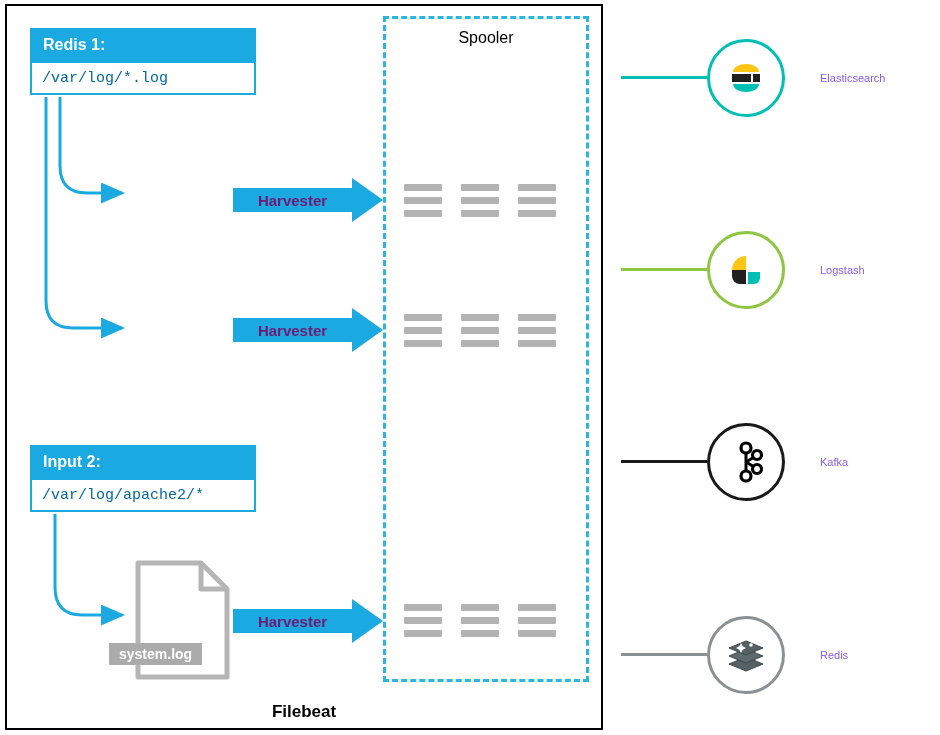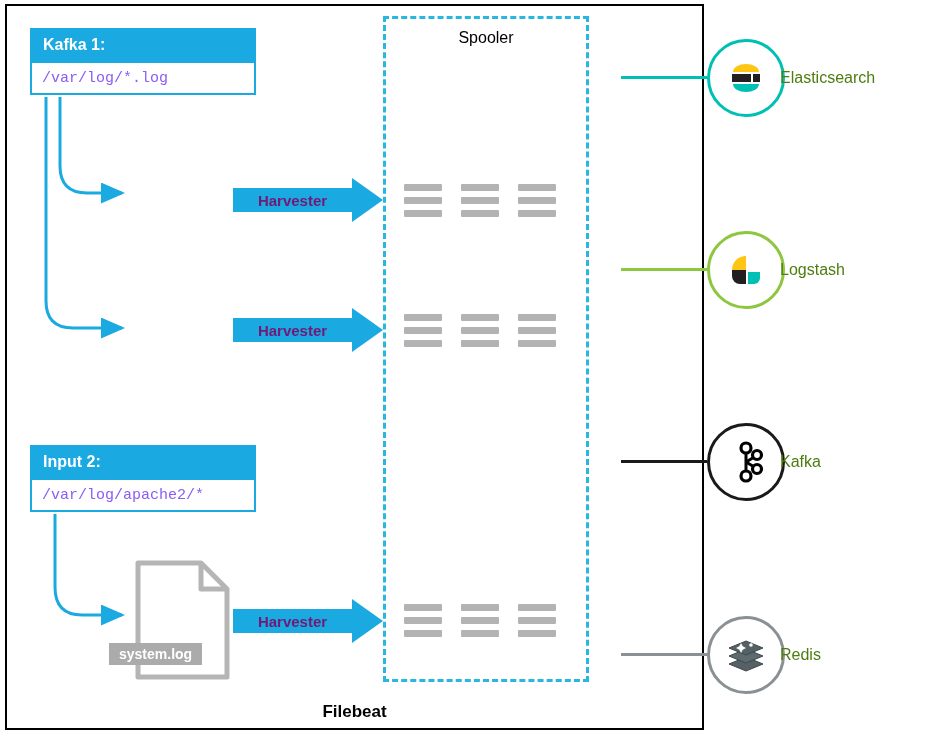--- a/index.html
+++ b/index.html
@@ -1,31 +1,31 @@
 <!DOCTYPE html>
 <html><head>
 <meta charset="utf-8">
 <style>
   html,body{margin:0;padding:0;background:#fff;}
   .canvas{position:relative;width:940px;height:735px;background:#fff;
           font-family:"Liberation Sans",sans-serif;overflow:hidden;}
 
   
-  .filebeat-box{position:absolute;left:5px;top:4px;width:699px;height:726px;
+  .filebeat-box{position:absolute;left:5px;top:4px;width:598px;height:726px;
                 border:2px solid #000;box-sizing:border-box;}
   .filebeat-label{position:absolute;left:0;bottom:6px;width:100%;text-align:center;
                   font-weight:bold;font-size:17px;color:#000;}
 
   
   .input-group{position:absolute;left:30px;width:226px;}
   .ig1{top:28px}.ig2{top:445px}
   .input-header{height:33px;background:#1BA9E2;color:#fff;font-weight:bold;font-size:16px;
                 display:flex;align-items:center;padding-left:13px;box-sizing:border-box;}
   .input-path{height:34px;background:#fff;border:2px solid #1BA9E2;box-sizing:border-box;
-              font-family:"Liberation Mono",monospace;font-size:15px;color:#8b5cf6;
+              font-family:"Liberation Mono",monospace;font-size:15px;color:#0369a1;
               display:flex;align-items:center;padding-left:10px;}
 
   
   .file{position:absolute;left:135px;width:95px;height:120px;}
   .f1{top:140px}.f2{top:268px}.f3{top:560px}
   .file svg{display:block;width:95px;height:120px;}
   .file-badge{position:absolute;left:-26px;bottom:15px;background:#ABABAB;color:#fff;
               font-weight:bold;font-size:14px;padding:3px 10px;white-space:nowrap;}
 
   
@@ -47,33 +47,33 @@
 
   
   .connectors{position:absolute;left:0;top:0;pointer-events:none;}
   .conn{fill:none;stroke:#1BA9E2;stroke-width:3;}
 
   
   .out-line{position:absolute;left:621px;width:86px;height:3px;background:#000;}
   .out-circle{position:absolute;left:707px;width:78px;height:78px;border:3px solid #000;
               border-radius:50%;background:#fff;box-sizing:border-box;
               display:flex;align-items:center;justify-content:center;}
-  .out-label{position:absolute;left:780px;font-size:16px;color:#4d7c0f;line-height:20px;}
+  .out-label{position:absolute;left:820px;font-size:11px;color:#8b5cf6;line-height:20px;}
 </style>
 </head>
 <body>
 
 <div class="canvas">
 
   <div class="filebeat-box">
     <div class="filebeat-label">Filebeat</div>
   </div>
 
   <div class="input-group ig1">
-    <div class="input-header">Kafka 1:</div>
+    <div class="input-header">Redis 1:</div>
     <div class="input-path">/var/log/*.log</div>
   </div>
 
   <div class="input-group ig2">
     <div class="input-header">Input 2:</div>
     <div class="input-path">/var/log/apache2/*</div>
   </div>
 
   <svg class="connectors" width="940" height="735">
     <defs>

